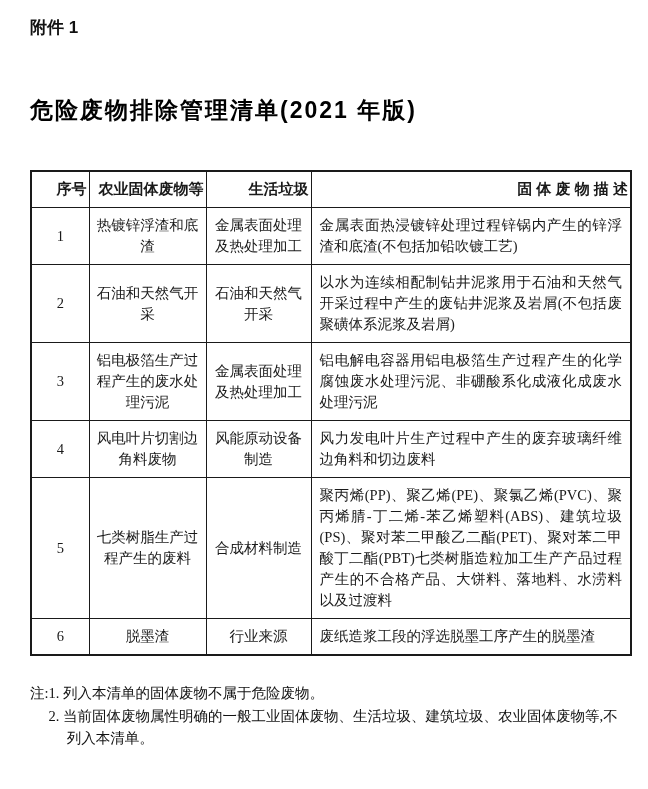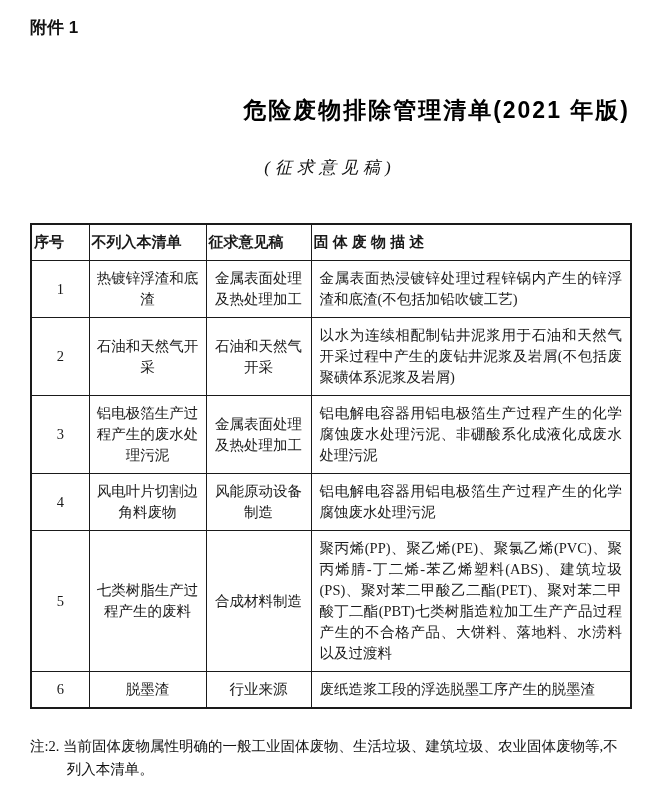--- a/index.html
+++ b/index.html
@@ -17,21 +17,21 @@
 
   .attachment {
     font-family: "Liberation Sans", "DejaVu Sans", sans-serif;
     font-weight: 600;
     font-size: 17px;
     color: #111;
   }
 
   .title {
     margin-top: 56px;
-    text-align: right;
+    text-align: left;
     font-family: "Liberation Sans", "DejaVu Sans", sans-serif;
     font-weight: 700;
     font-size: 23px;
     letter-spacing: 2px;
     color: #000;
   }
 
   .subtitle {
     margin-top: 30px;
     text-align: center;
@@ -50,21 +50,21 @@
   }
   .waste-table th, .waste-table td {
     border: 1px solid #1a1a1a;
     vertical-align: middle;
   }
   .waste-table th {
     font-family: "Liberation Sans", "DejaVu Sans", sans-serif;
     font-weight: 700;
     font-size: 15px;
     padding: 8px 2px;
-    text-align: left;
+    text-align: right;
   }
   .waste-table td {
     font-size: 14.5px;
     line-height: 1.45;
     padding: 7px 5px;
   }
   .waste-table td.cell-center { text-align: center; }
   .waste-table td.cell-desc { text-align: justify; padding: 7px 8px; }
 
   .col-no   { width: 58px; }
@@ -86,34 +86,33 @@
 </style>
 </head>
 <body>
 
 <div class="page">
 
   <div class="attachment">附件 1</div>
 
   <h1 class="title">危险废物排除管理清单(2021 年版)</h1>
 
-  <div class="subtitle">(征求意见稿)</div>
 
   <table class="waste-table">
     <colgroup>
       <col class="col-no">
       <col class="col-name">
       <col class="col-ind">
       <col class="col-desc">
     </colgroup>
     <thead>
       <tr>
         <th>序号</th>
-        <th>不列入本清单</th>
-        <th>征求意见稿</th>
+        <th>农业固体废物等</th>
+        <th>生活垃圾</th>
         <th>固 体 废 物 描 述</th>
       </tr>
     </thead>
     <tbody>
       <tr>
         <td class="cell-center">1</td>
         <td class="cell-center">热镀锌浮渣和底渣</td>
         <td class="cell-center">金属表面处理及热处理加工</td>
         <td class="cell-desc">金属表面热浸镀锌处理过程锌锅内产生的锌浮渣和底渣(不包括加铅吹镀工艺)</td>
       </tr>
@@ -126,38 +125,39 @@
       <tr>
         <td class="cell-center">3</td>
         <td class="cell-center">铝电极箔生产过程产生的废水处理污泥</td>
         <td class="cell-center">金属表面处理及热处理加工</td>
         <td class="cell-desc">铝电解电容器用铝电极箔生产过程产生的化学腐蚀废水处理污泥、非硼酸系化成液化成废水处理污泥</td>
       </tr>
       <tr>
         <td class="cell-center">4</td>
         <td class="cell-center">风电叶片切割边角料废物</td>
         <td class="cell-center">风能原动设备制造</td>
-        <td class="cell-desc">铝电解电容器用铝电极箔生产过程产生的化学腐蚀废水处理污泥</td>
+        <td class="cell-desc">风力发电叶片生产过程中产生的废弃玻璃纤维边角料和切边废料</td>
       </tr>
       <tr>
         <td class="cell-center">5</td>
         <td class="cell-center">七类树脂生产过程产生的废料</td>
         <td class="cell-center">合成材料制造</td>
         <td class="cell-desc">聚丙烯(PP)、聚乙烯(PE)、聚氯乙烯(PVC)、聚丙烯腈-丁二烯-苯乙烯塑料(ABS)、建筑垃圾(PS)、聚对苯二甲酸乙二酯(PET)、聚对苯二甲酸丁二酯(PBT)七类树脂造粒加工生产产品过程产生的不合格产品、大饼料、落地料、水涝料以及过渡料</td>
       </tr>
       <tr>
         <td class="cell-center">6</td>
         <td class="cell-center">脱墨渣</td>
         <td class="cell-center">行业来源</td>
         <td class="cell-desc">废纸造浆工段的浮选脱墨工序产生的脱墨渣</td>
       </tr>
     </tbody>
   </table>
 
   <div class="notes">
     <span class="notes-label">注:</span>
     <div class="notes-items">
+      <div class="note-item">1. 列入本清单的固体废物不属于危险废物。</div>
       <div class="note-item">2. 当前固体废物属性明确的一般工业固体废物、生活垃圾、建筑垃圾、农业固体废物等,不列入本清单。</div>
 
     </div>
   </div>
 
 </div>
 
 </body></html>

